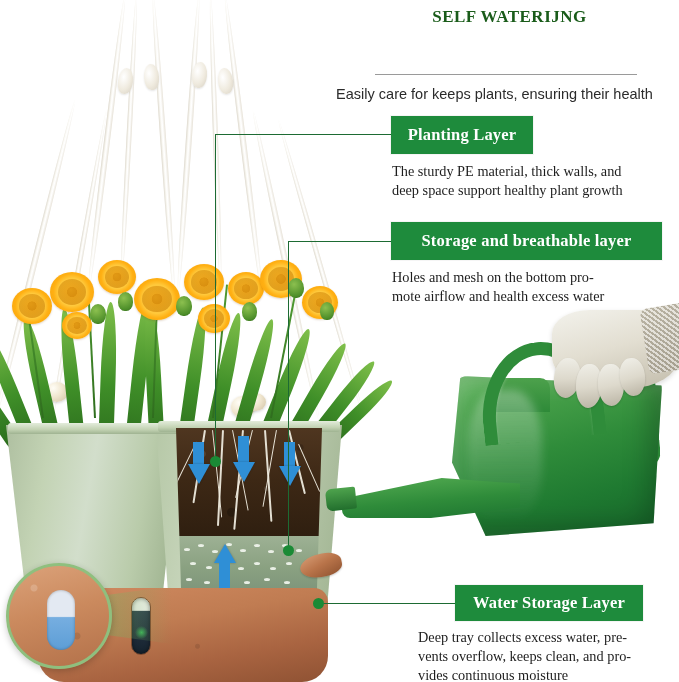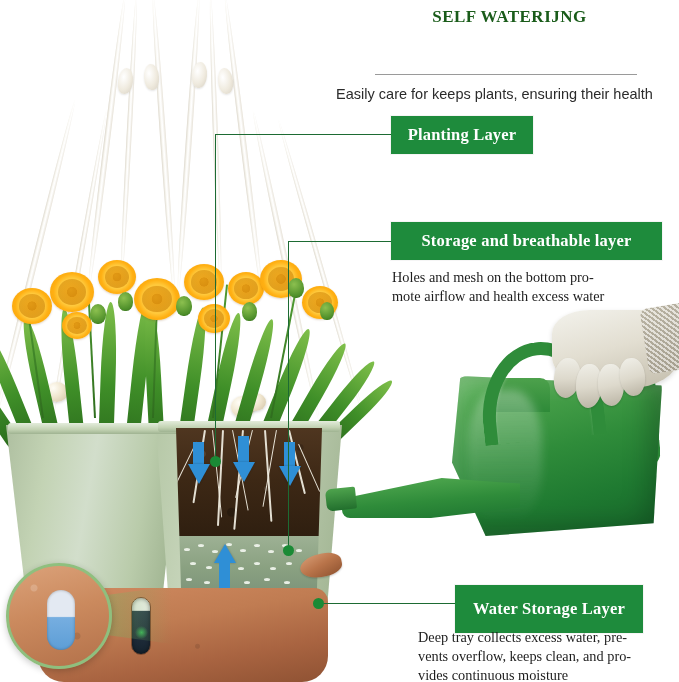--- a/index.html
+++ b/index.html
@@ -77,21 +77,21 @@
     color: #1d1d1d;
     white-space: pre-line;
   }
 
   #box-planting   { left: 391px; top: 116px; width: 142px; height: 38px; }
   #desc-planting  { left: 392px; top: 162px; width: 285px; }
 
   #box-drainage   { left: 391px; top: 222px; width: 271px; height: 38px; }
   #desc-drainage  { left: 392px; top: 268px; width: 285px; }
 
-  #box-storage    { left: 455px; top: 585px; width: 188px; height: 48px; }
+  #box-storage    { left: 455px; top: 585px; width: 188px; height: 36px; }
   #desc-storage   { left: 418px; top: 628px; width: 258px; }
 
   
   .leader { position: absolute; background: #1d6b33; }
   .leader-h { height: 1.4px; }
   .leader-v { width: 1.4px; }
 
   .dot {
     position: absolute;
     width: 11px; height: 11px;
@@ -629,20 +629,22 @@
   <div class="leader leader-h" id="l2-h"></div>
   <div class="leader leader-v" id="l2-v"></div>
   <div class="dot" id="l2-dot"></div>
 
   <div class="leader leader-h" id="l3-h"></div>
   <div class="dot" id="l3-dot"></div>
 
   <div class="callout-box" id="box-planting">
     <span class="label">Planting Layer</span>
   </div>
+  <div class="callout-desc" id="desc-planting">The sturdy PE material, thick walls, and
+deep space support healthy plant growth</div>
 
   <div class="callout-box" id="box-drainage">
     <span class="label">Storage and breathable layer</span>
   </div>
   <div class="callout-desc" id="desc-drainage">Holes and mesh on the bottom pro-
 mote airflow and health excess water</div>
 
   <div class="callout-box" id="box-storage">
     <span class="label">Water Storage Layer</span>
   </div>

